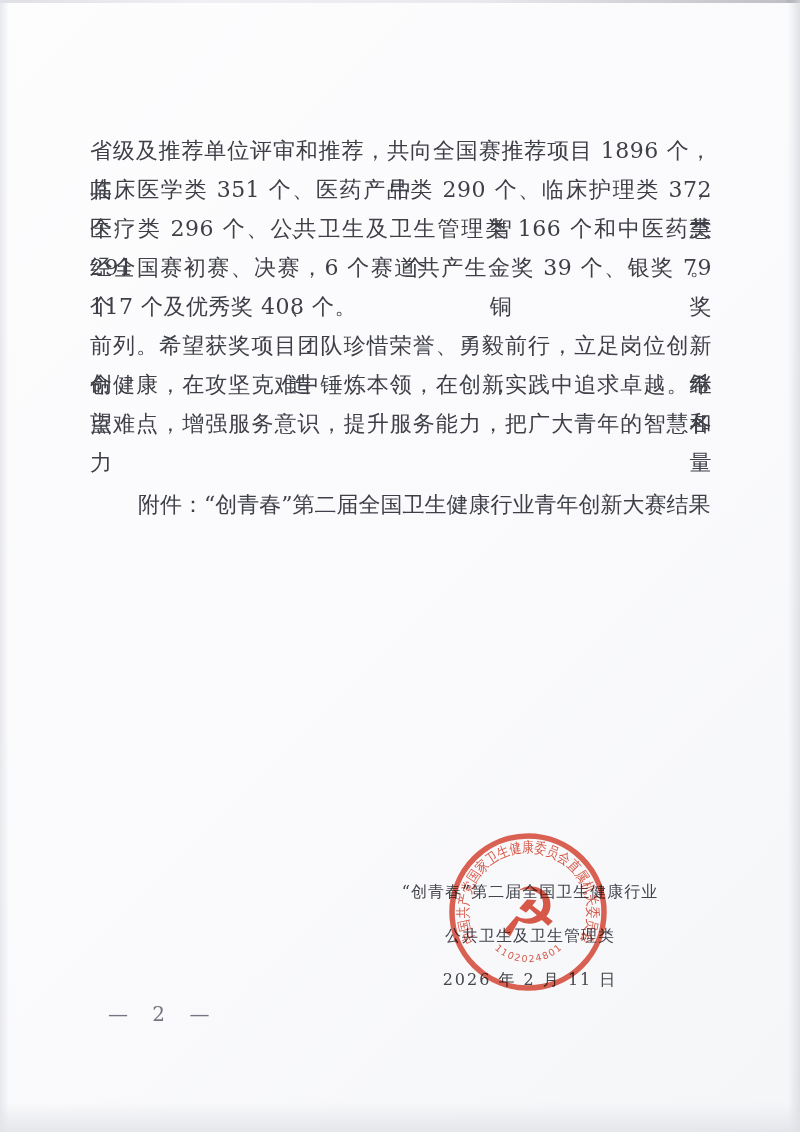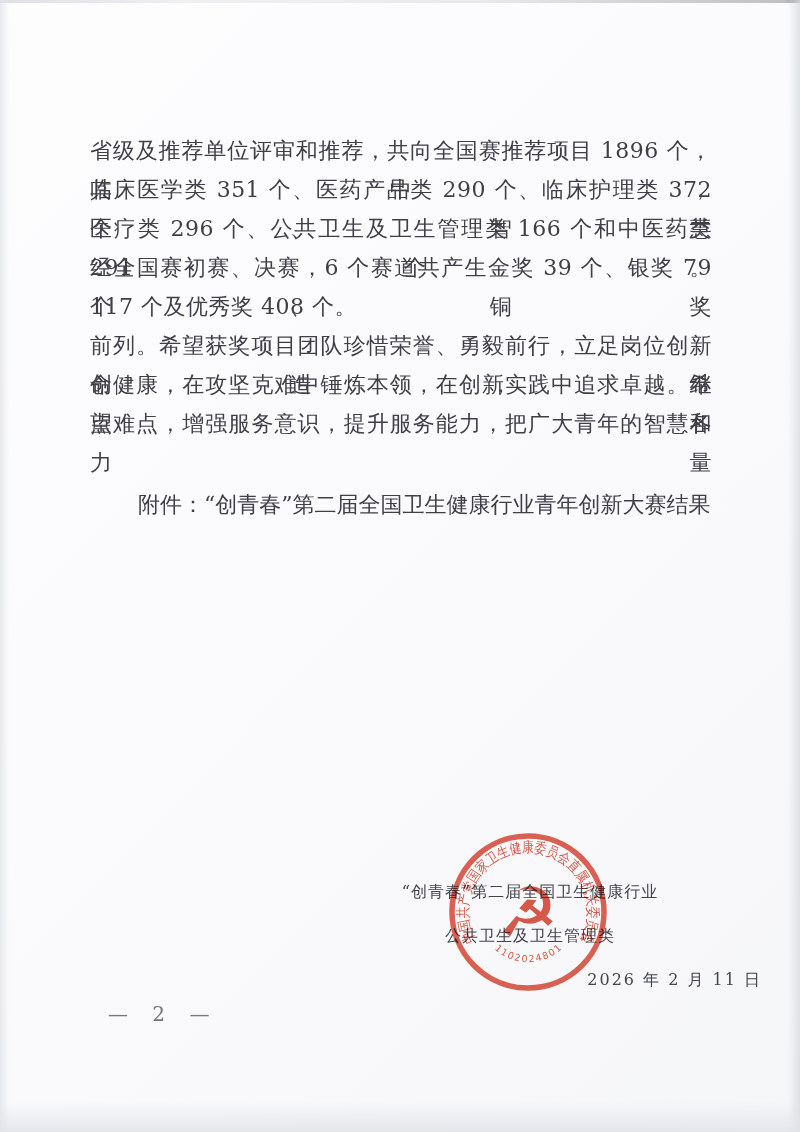--- a/index.html
+++ b/index.html
@@ -69,21 +69,21 @@
     text-align: center;
   }
   .sig-line {
     margin: 8px;
     height: 36px;
     line-height: 36px;
     font-size: 16px;
     letter-spacing: 1px;
     color: #43444c;
   }
-  .sig-date { letter-spacing: 2px; text-align: right; }
+  .sig-date { letter-spacing: 2px; }
   
   .seal {
     position: absolute;
     left: 446px;
     top: 830px;
     width: 164px;
     height: 164px;
     mix-blend-mode: multiply;
     opacity: 0.88;
     pointer-events: none;

